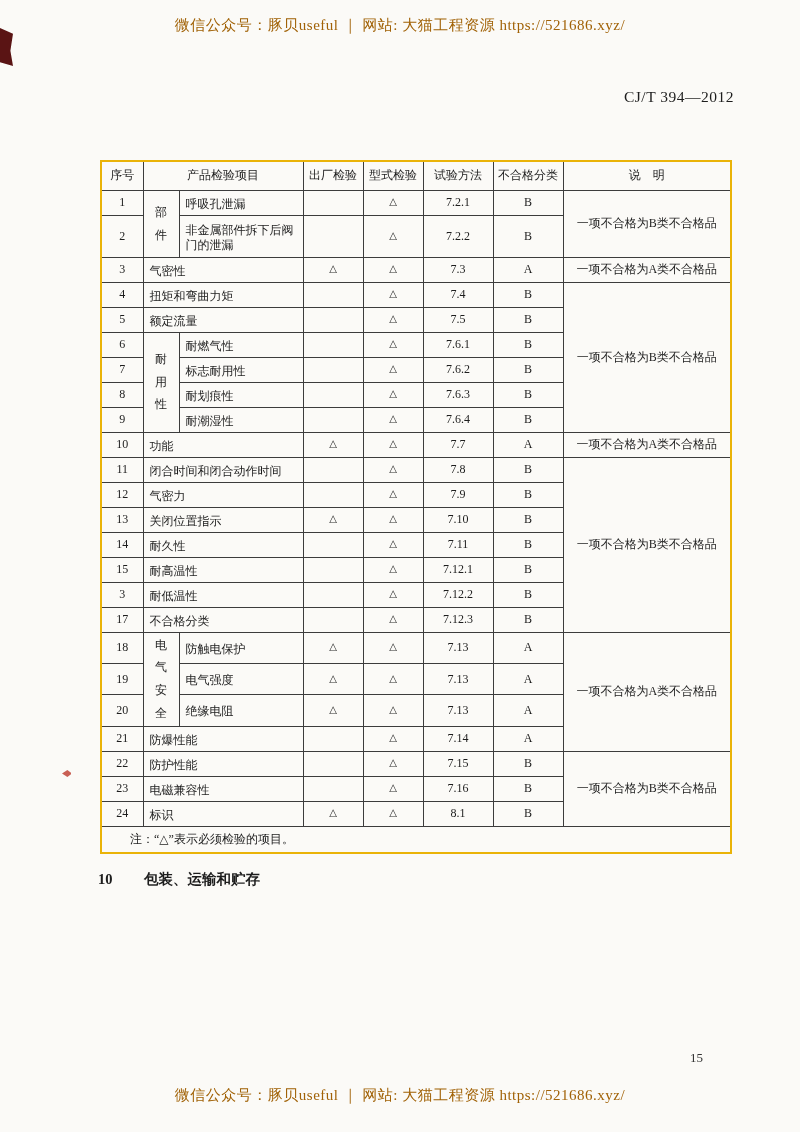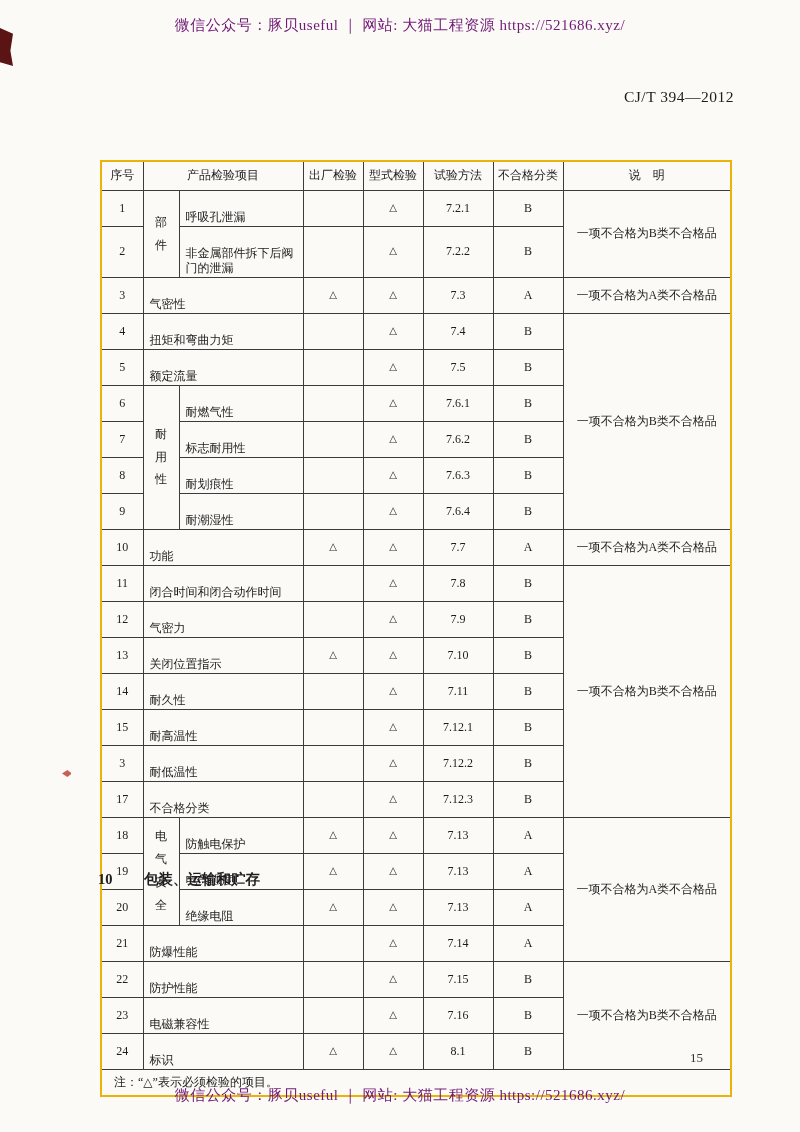--- a/index.html
+++ b/index.html
@@ -1,30 +1,30 @@
 <!DOCTYPE html>
 <html><head>
 <meta charset="utf-8">
 <style>
   *{margin:0;padding:0;box-sizing:border-box}
   body{background:#e9e8e5;font-family:"Liberation Serif","DejaVu Serif",serif;}
   .page{position:relative;width:800px;height:1132px;background:#fbfaf7;margin:0 auto;overflow:hidden;color:#1d1d1d;}
-  .watermark{position:absolute;left:0;width:100%;text-align:center;color:#701a75;font-size:15px;letter-spacing:.5px;}
+  .watermark{position:absolute;left:0;width:100%;text-align:center;color:#a16207;font-size:15px;letter-spacing:.5px;}
   .wm-top{top:16px}
   .wm-bottom{top:1086px}
   .doc-number{position:absolute;top:88px;right:66px;font-size:15.5px;letter-spacing:.5px;}
   .table-title{position:absolute;top:131px;left:100px;width:630px;text-align:center;font-size:14.5px;font-weight:bold;letter-spacing:1px;}
   table{position:absolute;top:160px;left:100px;width:630px;border-collapse:collapse;table-layout:fixed;font-size:12px;border:2px solid #eab308;}
   th,td{border:1px solid #3c3c3c;text-align:center;font-weight:normal;padding:1px 2px;height:25px;line-height:1.25;vertical-align:middle;}
   th{height:29px;}
-  td.item{text-align:left;padding:19px 4px 1px 6px;}
+  td.item{text-align:left;padding:4px 4px 1px 6px;}
   tr.tall td{height:42px;}
   td.grp span{display:inline-block;width:13px;word-break:break-all;line-height:1.9;}
   td.tri{font-size:10px;color:#2a2a2a;}
-  td.foot{text-align:left;padding-left:12px;height:27px;}
+  td.foot{text-align:left;padding-left:28px;height:27px;}
   .section-heading{position:absolute;top:870px;left:98px;font-size:14.5px;font-weight:bold;}
   .section-heading .num{display:inline-block;width:46px;}
   .section-body{position:absolute;top:911px;left:126px;font-size:13.5px;letter-spacing:.5px;}
   .page-number{position:absolute;top:1050px;left:690px;font-size:13px;color:#333;}
   .artifact-a{position:absolute;left:0;top:28px;width:13px;height:38px;background:#5a1414;clip-path:polygon(0 0,100% 15%,80% 60%,100% 100%,0 90%);}
   .artifact-b{position:absolute;left:62px;top:770px;width:9px;height:7px;background:#c04438;clip-path:polygon(0 50%,60% 0,100% 40%,100% 60%,60% 100%);opacity:.85;}
 </style>
 </head>
 <body>
 

